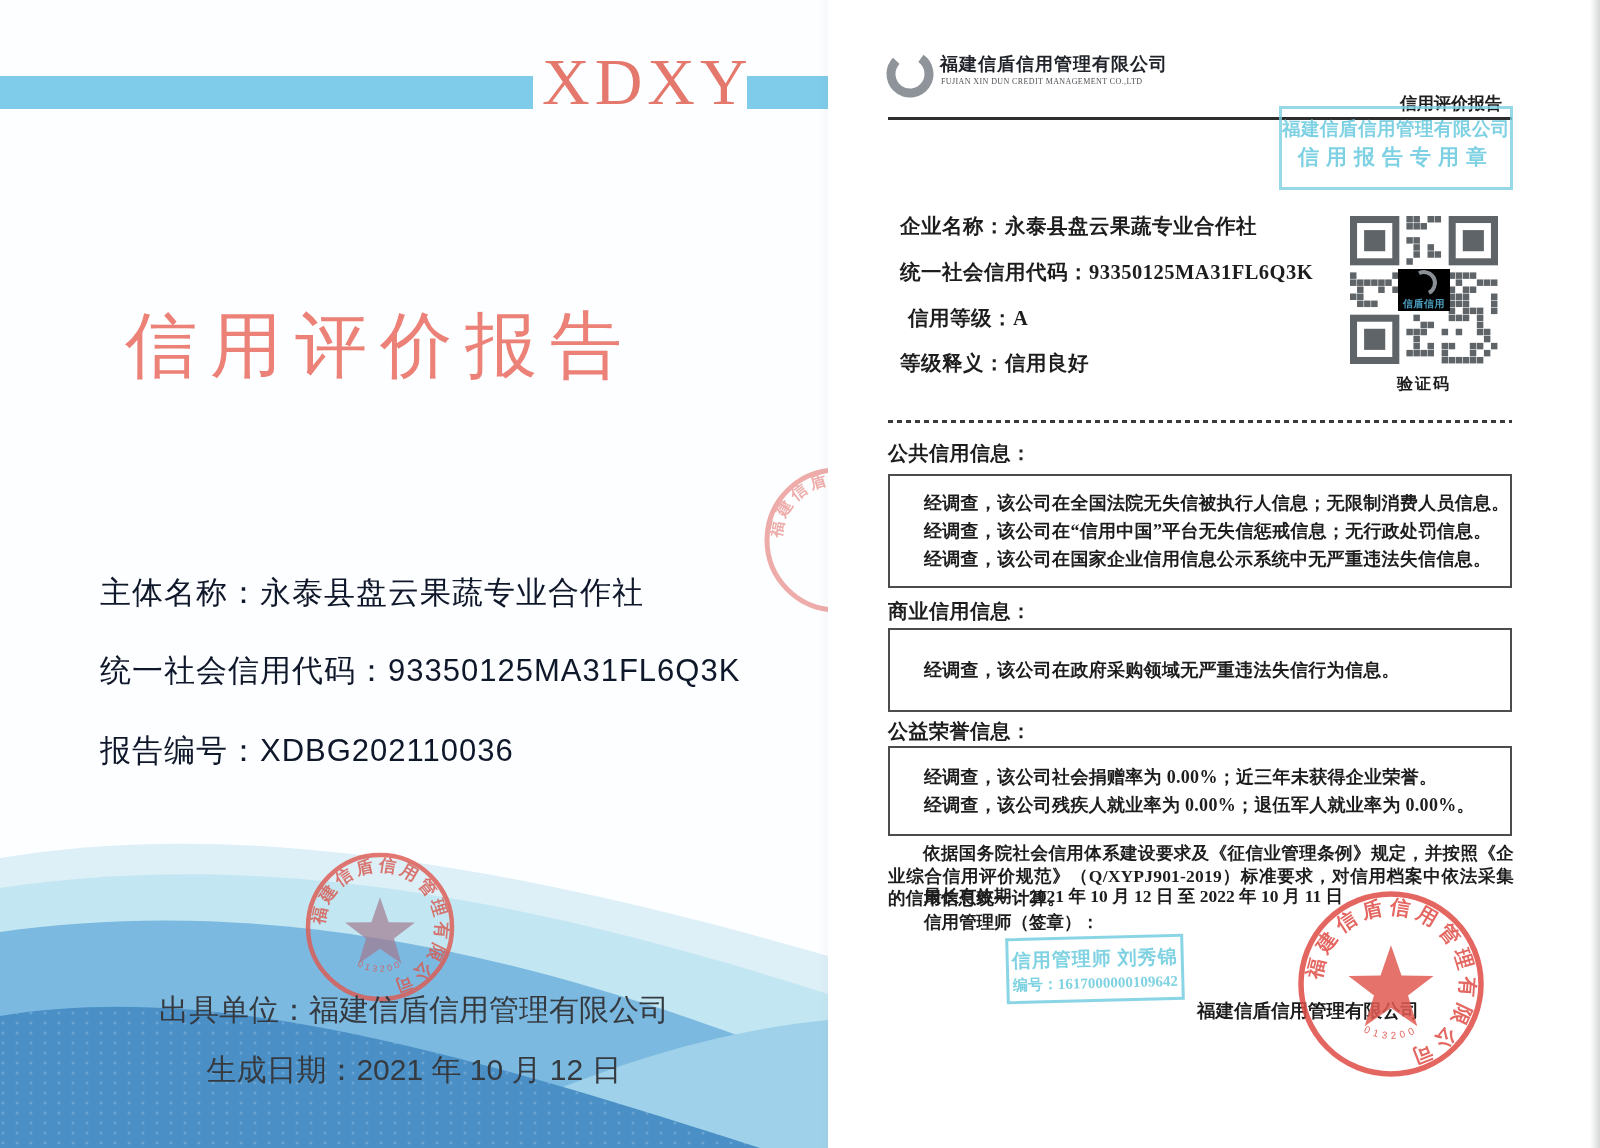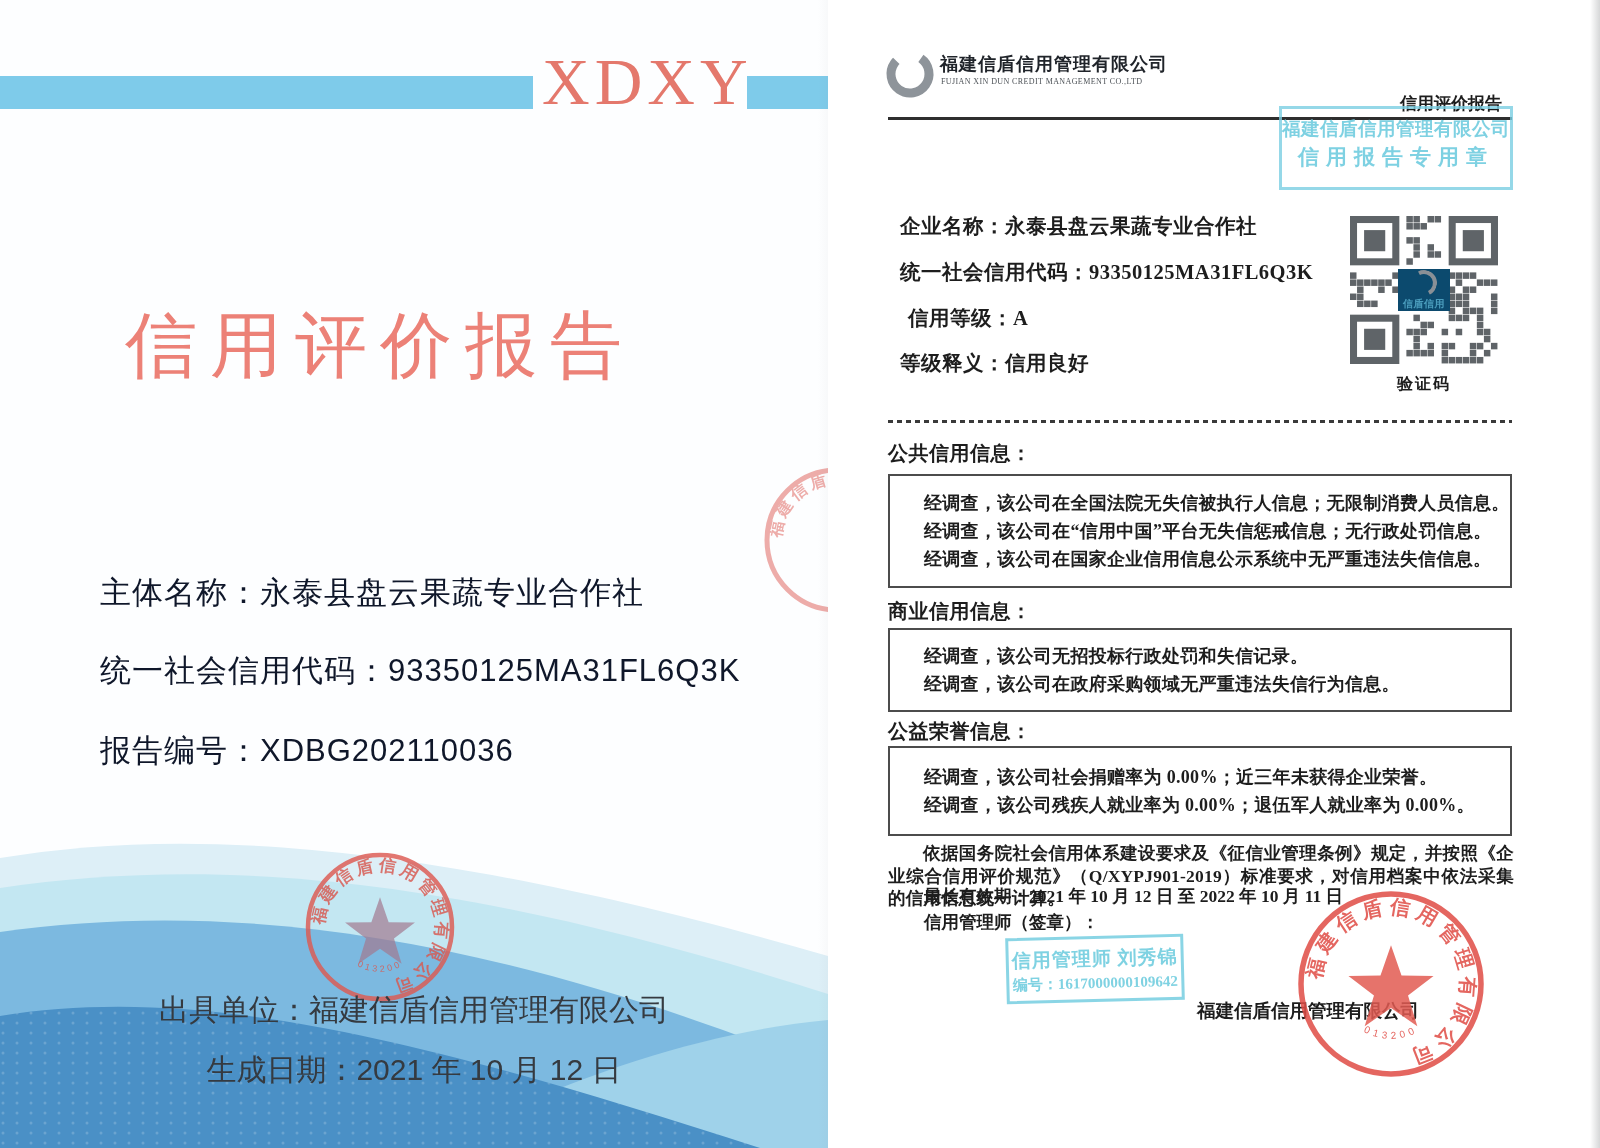--- a/index.html
+++ b/index.html
@@ -32,21 +32,21 @@
   .doc-type{left:400px;top:92px;width:274px;text-align:right;font-size:17px;font-weight:700;padding-right:8px;}
   .rule{left:60px;top:117px;width:624px;height:3px;background:#2e2e2e;}
 
   .gaishu{left:60px;top:148px;width:624px;text-align:center;font-size:33px;font-weight:700;letter-spacing:8px;}
 
   .ov-field{left:72px;font-size:20.5px;font-weight:700;white-space:nowrap;letter-spacing:0.5px;}
   .ov1{top:212px;} .ov2{top:258px;} .ov3{top:304px;margin-left:8px;} .ov4{top:349px;}
 
   .qr-wrap{left:522px;top:216px;width:148px;height:148px;}
   .qr-logo{position:absolute;left:50%;top:50%;transform:translate(-50%,-50%);width:52px;height:42px;
-           background:#0c4a6e;display:flex;flex-direction:column;align-items:center;justify-content:center;}
+           background:#000000;display:flex;flex-direction:column;align-items:center;justify-content:center;}
   .qr-logo .swsh{width:18px;height:18px;border:4px solid #8a9096;border-left-color:transparent;border-bottom-color:transparent;
            border-radius:50%;transform:rotate(18deg);}
   .qr-logo .txt{font-size:10px;color:#4a9cbc;font-weight:700;letter-spacing:0.5px;margin-top:1px;white-space:nowrap;}
   .qr-caption{left:522px;top:374px;width:148px;text-align:center;font-size:16px;font-weight:700;letter-spacing:2px;}
 
   .dashes{left:60px;top:420px;width:624px;height:2.5px;
           background:repeating-linear-gradient(90deg,#3a3a3a 0 5px,transparent 5px 9px);}
 
   .sec-h{left:60px;font-size:20px;font-weight:700;letter-spacing:0.5px;white-space:nowrap;}
   .sh1{top:440px;} .sh2{top:598px;} .sh3{top:718px;}
@@ -275,21 +275,20 @@
 
     <div class="abs sec-h sh1">公共信用信息：</div>
     <div class="abs sec-box sb1">
       <div class="sec-line">经调查，该公司在全国法院无失信被执行人信息；无限制消费人员信息。</div>
       <div class="sec-line">经调查，该公司在“信用中国”平台无失信惩戒信息；无行政处罚信息。</div>
       <div class="sec-line">经调查，该公司在国家企业信用信息公示系统中无严重违法失信信息。</div>
     </div>
 
     <div class="abs sec-h sh2">商业信用信息：</div>
     <div class="abs sec-box sb2">
-      <div class="sec-line">经调查，该公司无招投标行政处罚和失信记录。</div>
       <div class="sec-line">经调查，该公司在政府采购领域无严重违法失信行为信息。</div>
     </div>
 
     <div class="abs sec-h sh3">公益荣誉信息：</div>
     <div class="abs sec-box sb3">
       <div class="sec-line">经调查，该公司社会捐赠率为 0.00%；近三年未获得企业荣誉。</div>
       <div class="sec-line">经调查，该公司残疾人就业率为 0.00%；退伍军人就业率为 0.00%。</div>
     </div>
 
     <div class="abs basis">依据国务院社会信用体系建设要求及《征信业管理条例》规定，并按照《企业综合信用评价规范》（Q/XYPJ901-2019）标准要求，对信用档案中依法采集的信用信息统一计算。</div>

